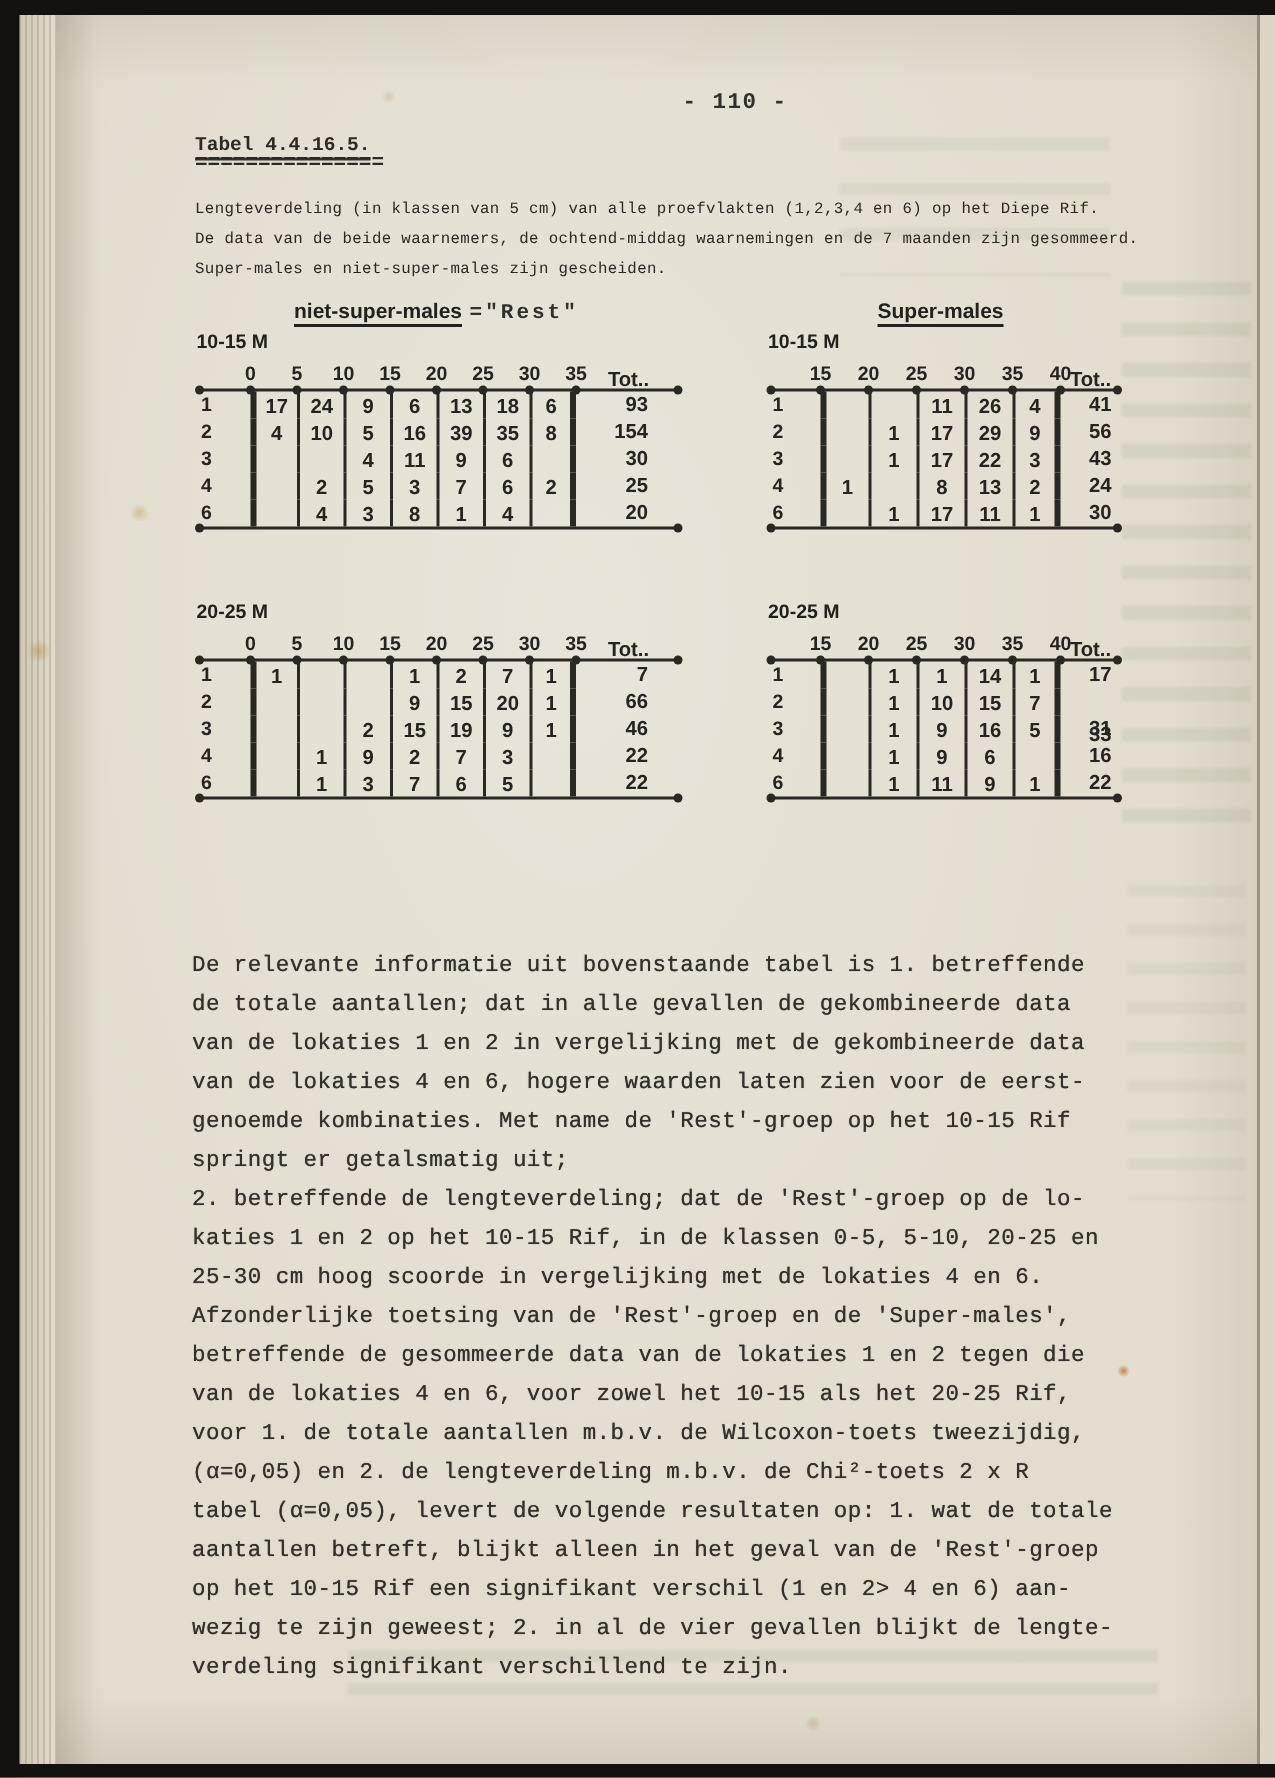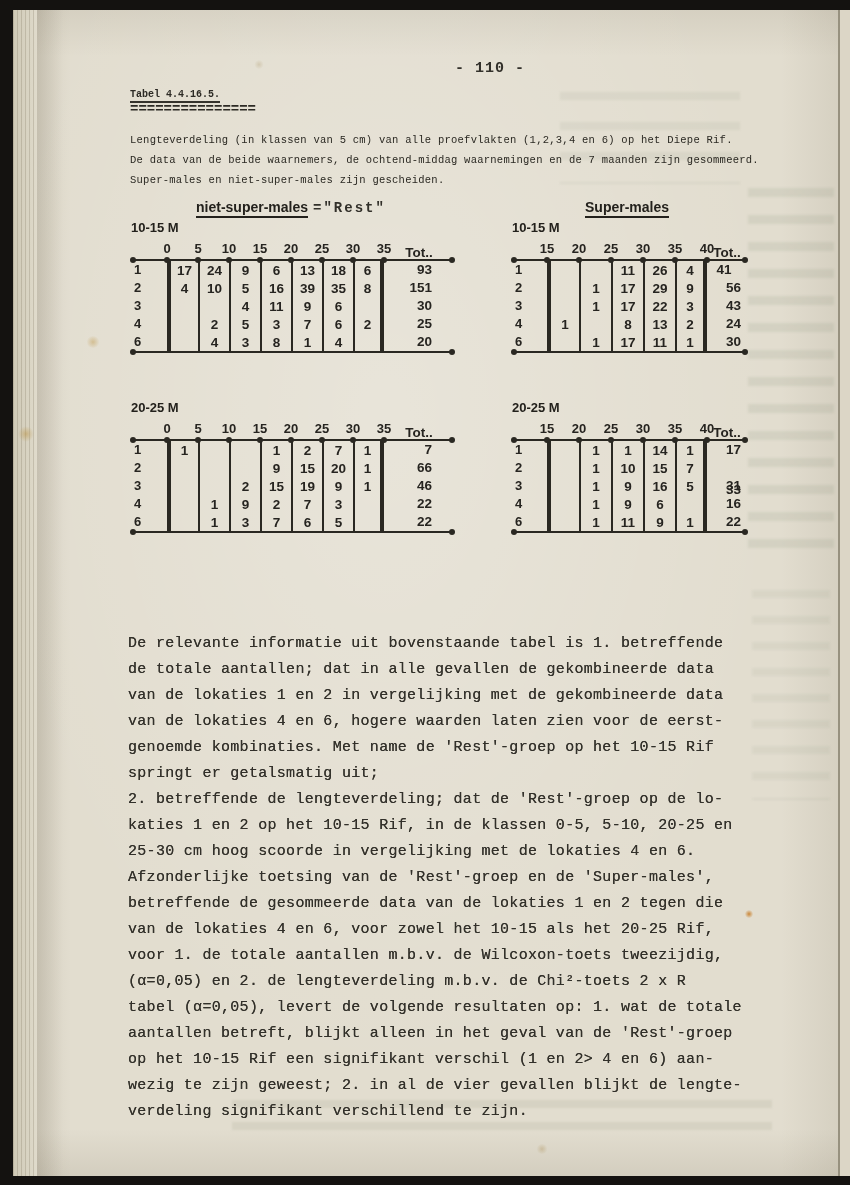--- a/index.html
+++ b/index.html
@@ -41,21 +41,21 @@
   .s5{left:254px;top:60px;width:10px;height:9px;background:radial-gradient(circle, rgba(160,135,80,.25), rgba(160,135,80,0) 70%)}
   
   #strip-top{position:absolute;left:0;top:0;width:850px;height:10px;background:#141210}
   #strip-bottom{position:absolute;left:0;top:1176px;width:850px;height:9px;background:#141210}
   #strip-left{position:absolute;left:0;top:0;width:13px;height:1185px;background:#141210}
 
   
   .mono{font-family:"Liberation Mono",monospace;color:#32302a}
   #page-number{position:absolute;left:430px;top:60px;width:120px;text-align:center;
                font-size:15px;font-weight:700;letter-spacing:1px}
-  #tabel-label{position:absolute;left:130px;top:89px;font-size:10px;font-weight:700;
+  #tabel-label{position:absolute;left:130px;top:89px;font-size:13px;font-weight:700;
                border-bottom:2px solid #35332c;padding-bottom:1px;color:#2c2a24}
   #tabel-underline{position:absolute;left:130px;top:101px;font-size:14px;font-weight:700;color:#2c2a24}
   #intro{position:absolute;left:130px;top:130px;font-size:10.5px;font-weight:400;
          letter-spacing:.25px;line-height:20px;white-space:pre-line;color:#2a2822}
   #section-heading{position:absolute;left:130px;top:583px;font-size:15px;letter-spacing:.3px;
          text-shadow:0 0 .5px rgba(45,42,35,.9)}
   #body-text{position:absolute;left:128px;top:631px;width:660px;font-size:15px;
          letter-spacing:.3px;line-height:26px;white-space:pre-line;
          text-shadow:0 0 .5px rgba(45,42,35,.85)}
 
@@ -155,21 +155,21 @@
           </div>
           <div class="hrow">
             <span class="rlab" style="width: 36px;">2</span>
             <span class="bin first" style="width: 31px;">4</span>
             <span class="bin" style="width: 31px;">10</span>
             <span class="bin" style="width: 31px;">5</span>
             <span class="bin" style="width: 31px;">16</span>
             <span class="bin" style="width: 31px;">39</span>
             <span class="bin" style="width: 31px;">35</span>
             <span class="bin last" style="width: 31px;">8</span>
-            <span class="tot" style="width: 70px; padding-right: 22px;">151</span>
+            <span class="tot" style="width: 70px; padding-right: 22px;">154</span>
           </div>
           <div class="hrow">
             <span class="rlab" style="width: 36px;">3</span>
             <span class="bin first" style="width: 31px;"></span>
             <span class="bin" style="width: 31px;"></span>
             <span class="bin" style="width: 31px;">4</span>
             <span class="bin" style="width: 31px;">11</span>
             <span class="bin" style="width: 31px;">9</span>
             <span class="bin" style="width: 31px;">6</span>
             <span class="bin last" style="width: 31px;"></span>
@@ -223,21 +223,21 @@
           <span class="tothead" style="left: 215px;">Tot..</span>
         </div>
         <div class="grid">
           <div class="hrow">
             <span class="rlab" style="width: 35px;">1</span>
             <span class="bin first" style="width: 32px;"></span>
             <span class="bin" style="width: 32px;"></span>
             <span class="bin" style="width: 32px;">11</span>
             <span class="bin" style="width: 32px;">26</span>
             <span class="bin last" style="width: 32px;">4</span>
-            <span class="tot" style="width: 40px; padding-right: 6px; text-align: center;">41</span>
+            <span class="tot" style="width: 40px; padding-right: 6px;">41</span>
           </div>
           <div class="hrow">
             <span class="rlab" style="width: 35px;">2</span>
             <span class="bin first" style="width: 32px;"></span>
             <span class="bin" style="width: 32px;">1</span>
             <span class="bin" style="width: 32px;">17</span>
             <span class="bin" style="width: 32px;">29</span>
             <span class="bin last" style="width: 32px;">9</span>
             <span class="tot" style="width: 40px; padding-right: 6px;">56</span>
           </div>

